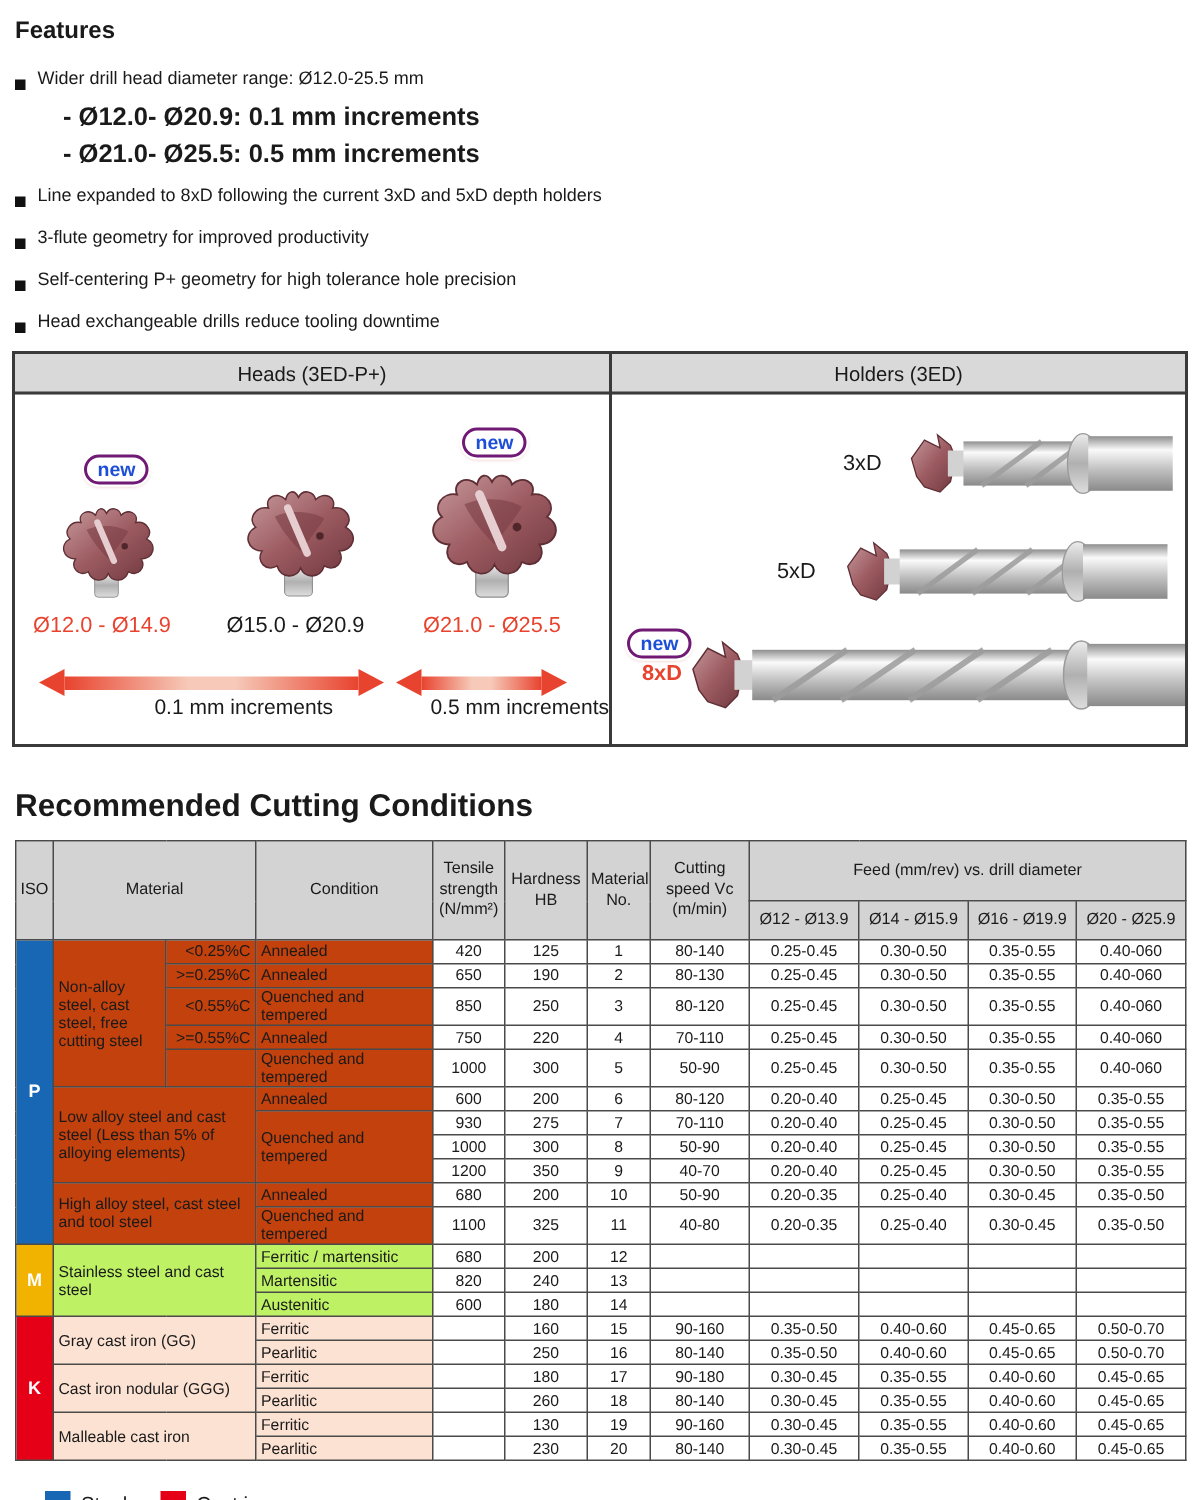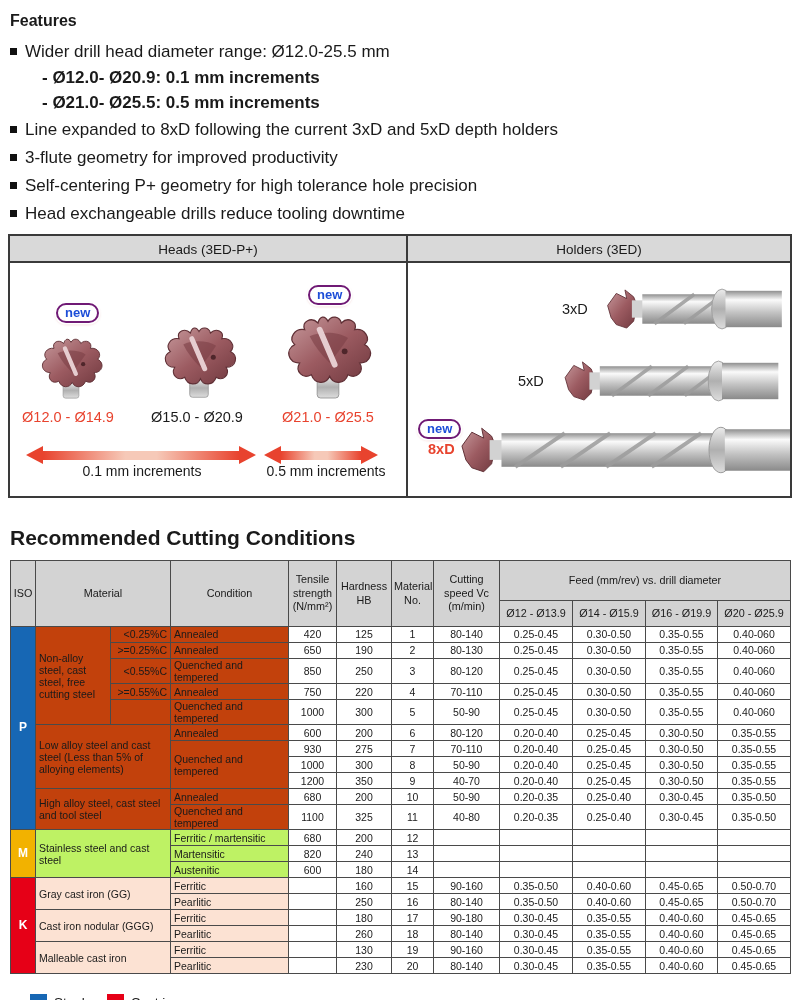--- a/index.html
+++ b/index.html
@@ -3,21 +3,21 @@
 <meta charset="utf-8">
 <style>
   * { box-sizing: border-box; }
   html,body { margin:0; padding:0; background:#fff; }
   body { width:800px; height:1000px; font-family:"Liberation Sans", sans-serif; color:#1a1a1a; }
   .page { position:relative; width:800px; height:1000px; overflow:hidden; }
 
   
   .features { padding:12px 10px 0 10px; }
   .features h1 { font-size:16px; margin:0 0 14px 0; font-weight:bold; }
-  .feature { display:flex; align-items:flex-start; margin:0 0 12px 0; font-size:17px; line-height:16px; }
+  .feature { display:flex; align-items:flex-end; margin:0 0 12px 0; font-size:12px; line-height:16px; }
   .fbullet { width:7px; height:7px; background:#111; margin:4px 8px 0 0; flex:none; }
   .feature-sub { margin:-2px 0 11px 32px; font-size:17px; line-height:16px;font-weight:bold; }
 
   
   .panel-box { position:relative; margin:8px 8px 0 8px; height:264px; border:2px solid #3a3a3a; display:flex; }
   .panel { position:relative; }
   .panel-heads { width:398px; border-right:2px solid #3a3a3a; }
   .panel-holders { flex:1; }
   .panel-title { height:27px; line-height:27px; text-align:center; background:#d9d9d9; border-bottom:2px solid #3a3a3a; font-size:13.5px; }
   .panel-content { position:relative; height:231px; overflow:hidden; }
@@ -40,21 +40,21 @@
 
   .arrow { position:absolute; height:9px; top:188px;
     background:linear-gradient(90deg,#e8432e 0%,#f6c9b8 42%,#f6c9b8 58%,#e8432e 100%); }
   .a1 { left:33px; width:196px; }
   .a2 { left:271px; width:80px; }
   .arrow::before { content:""; position:absolute; left:-17px; top:-5px;
     border-top:9.5px solid transparent; border-bottom:9.5px solid transparent; border-right:17px solid #e8432e; }
   .arrow::after { content:""; position:absolute; right:-17px; top:-5px;
     border-top:9.5px solid transparent; border-bottom:9.5px solid transparent; border-left:17px solid #e8432e; }
 
-  .inc { position:absolute; top:200px; font-size:14px; width:160px; text-align:center; }
+  .inc { position:absolute; top:200px; font-size:14px; width:160px; text-align:right; }
   .i1 { left:52px; } .i2 { left:236px; }
 
   .hl { position:absolute; font-size:14.5px; }
   .hl1 { left:154px; top:38px; }
   .hl2 { left:110px; top:110px; }
   .hl3 { left:20px; top:178px; color:#e8432e; font-weight:bold; }
   .drillsvg { position:absolute; }
   .drill1 { left:184px; top:20px; width:202px; height:52px; }
   .drill2 { left:138px; top:92px; width:248px; height:52px; }
   .drill3 { left:50px; top:156px; width:336px; height:62px; }

